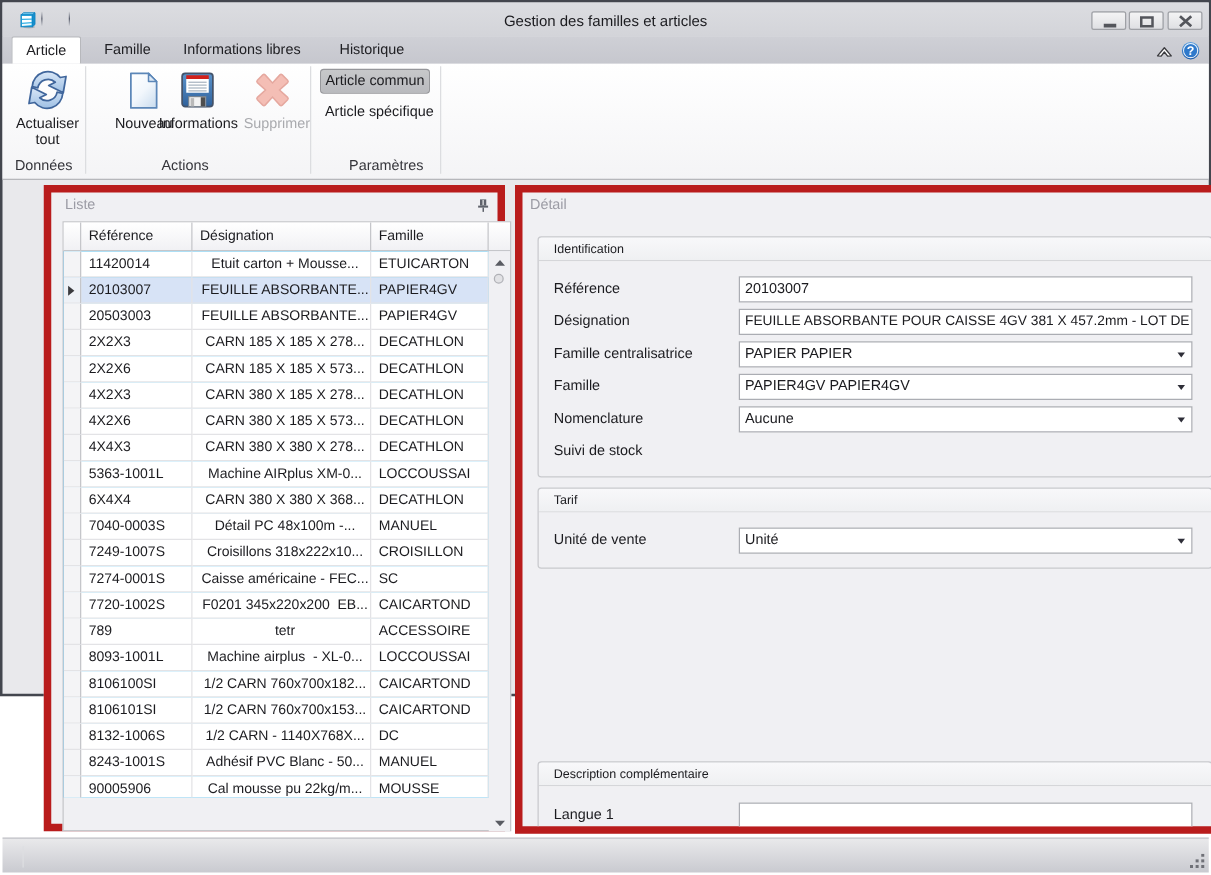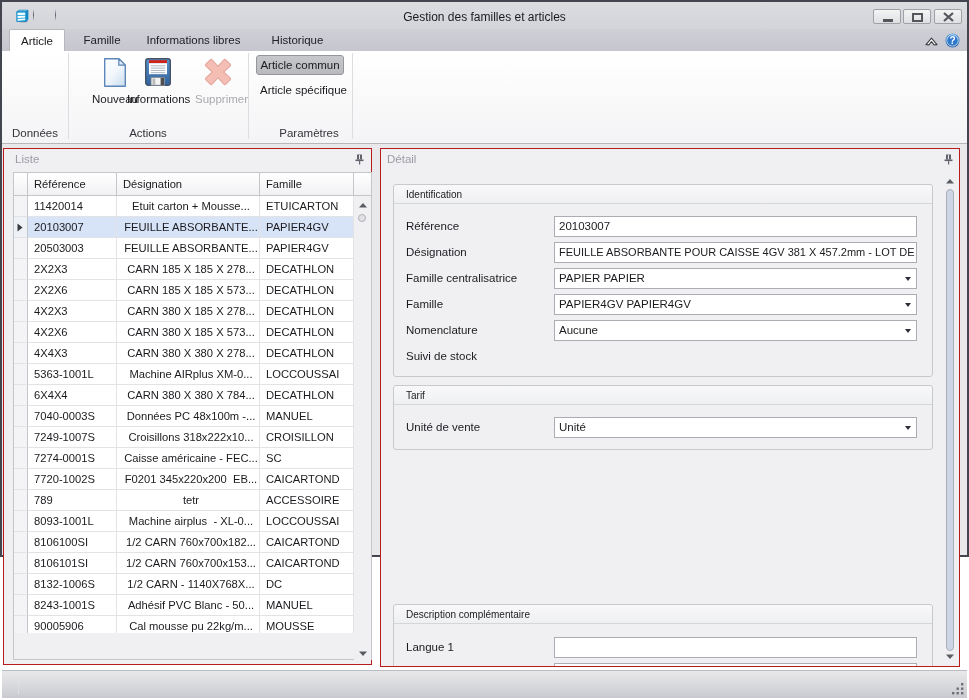--- a/index.html
+++ b/index.html
@@ -28,21 +28,21 @@
 .rlabel { position:absolute; top:75px; height:14px; line-height:14px; text-align:center; font-size:11.5px; color:#34343a; }
 .rbtn { position:absolute; top:3px; text-align:center; }
 .rbtn .ic { display:block; margin:2px auto 1px; }
 .rbtn .tx { font-size:11.5px; color:#1b1b1f; line-height:13px; margin-top:5px; white-space:nowrap; }
 .rbtn.dis .tx { color:#a9aaae; }
 .togglebtn { position:absolute; left:254px; top:4px; width:88px; height:20px; line-height:18px; text-align:center;
   background:linear-gradient(#c7c8ca,#b9babe); border:1px solid #96979b; border-radius:3px; font-size:11.5px; }
 .togglelbl { position:absolute; left:258px; top:31px; height:16px; line-height:16px; font-size:11.5px; }
 
 
-.panel { position:absolute; background:#f0f0f3; border:1px solid #b91c1c; }
+.panel { position:absolute; background:#f0f0f3; border:6px solid #b91c1c;margin-left:32px; }
 .panel-h { position:absolute; left:0; top:0; right:0; height:21px; color:#9b9ba4; font-size:11.5px; line-height:21px; padding-left:11px; }
 
 
 .grid { position:absolute; left:9px; top:23px; width:359px; height:488px; background:#f0f0f3; border:1px solid #c5c6ca; }
 .ghead { position:absolute; left:0; top:0; width:357px; height:23px; background:linear-gradient(#ffffff,#f1f1f4); border-bottom:1px solid #c5c6ca; }
 .ghead .hc { position:absolute; top:0; height:22px; line-height:22px; padding-left:6px; border-right:1px solid #c5c6ca; font-size:11.2px; }
 .rows { position:absolute; left:0; top:23px; width:340px; height:437px; overflow:hidden; background:#0ea5e9;text-decoration:underline; }
 .row { position:relative; width:340px; height:21px; background:#fff; }
 .row.sel { background:#d7e3f6; }
 .cell { position:absolute; top:0; height:21px; line-height:20px; padding-left:6px; overflow:hidden; white-space:pre; border-right:1px solid #e3e3e6; border-bottom:1px solid #e3e3e6; font-size:11.2px; }
@@ -121,20 +121,33 @@
       <circle cx="7.5" cy="7.5" r="5.1" fill="#2e79cb"></circle>
       <text x="7.5" y="11.3" text-anchor="middle" font-size="10" font-weight="bold" fill="#ffffff" font-family="Liberation Sans">?</text>
     </svg>
   </div>
 
   <div class="ribbon">
     <div class="rsep" style="left:66px"></div>
     <div class="rsep" style="left:246px"></div>
     <div class="rsep" style="left:350px"></div>
 
+    <div class="rbtn" style="left:6px;width:60px;">
+      <svg class="ic" width="32" height="32" viewBox="0 0 32 32">
+        <defs>
+            <linearGradient id="rg" x1="0" y1="0" x2="0" y2="1">
+          <stop offset="0" stop-color="#d9e7f7"></stop>
+              <stop offset="1" stop-color="#9fc0e4"></stop>
+        </linearGradient>
+          </defs>
+        <path d="M3.8 13.2 A 12.6 12.6 0 0 1 26.2 6 L30.8 5.2 L28.6 18.2 L17 12.4 L22.2 9.8 A 8.3 8.3 0 0 0 8.3 14.3 Z" fill="url(#rg)" stroke="#40669c" stroke-width="1.4" stroke-linejoin="round"></path>
+        <path d="M28.2 18.8 A 12.6 12.6 0 0 1 5.8 26 L1.2 26.8 L3.4 13.8 L15 19.6 L9.8 22.2 A 8.3 8.3 0 0 0 23.7 17.7 Z" fill="url(#rg)" stroke="#40669c" stroke-width="1.4" stroke-linejoin="round"></path>
+      </svg>
+      <div class="tx">Actualiser<br>tout</div>
+    </div>
 
     <div class="rbtn" style="left:69px;width:56px;margin-left:16px;">
       <svg class="ic" width="32" height="32" viewBox="0 0 32 32">
         <defs>
             <linearGradient id="ng" x1="0" y1="0" x2="0.8" y2="1">
           <stop offset="0" stop-color="#ffffff"></stop>
               <stop offset="0.55" stop-color="#f2f7fc"></stop>
               <stop offset="1" stop-color="#cfe0f0"></stop>
         </linearGradient>
           </defs>
@@ -252,27 +265,27 @@
           </div>
         <div class="row">
             <div class="rh"></div>
             <div class="cell c1">5363-1001L</div>
             <div class="cell c2">Machine AIRplus XM-0...</div>
             <div class="cell c3">LOCCOUSSAI</div>
           </div>
         <div class="row">
             <div class="rh"></div>
             <div class="cell c1">6X4X4</div>
-            <div class="cell c2">CARN 380 X 380 X 784...</div>
+            <div class="cell c2">CARN 380 X 380 X 368...</div>
             <div class="cell c3">DECATHLON</div>
           </div>
         <div class="row">
             <div class="rh"></div>
             <div class="cell c1">7040-0003S</div>
-            <div class="cell c2">Données PC 48x100m -...</div>
+            <div class="cell c2">Détail PC 48x100m -...</div>
             <div class="cell c3">MANUEL</div>
           </div>
         <div class="row">
             <div class="rh"></div>
             <div class="cell c1">7249-1007S</div>
             <div class="cell c2">Croisillons 318x222x10...</div>
             <div class="cell c3">CROISILLON</div>
           </div>
         <div class="row">
             <div class="rh"></div>

